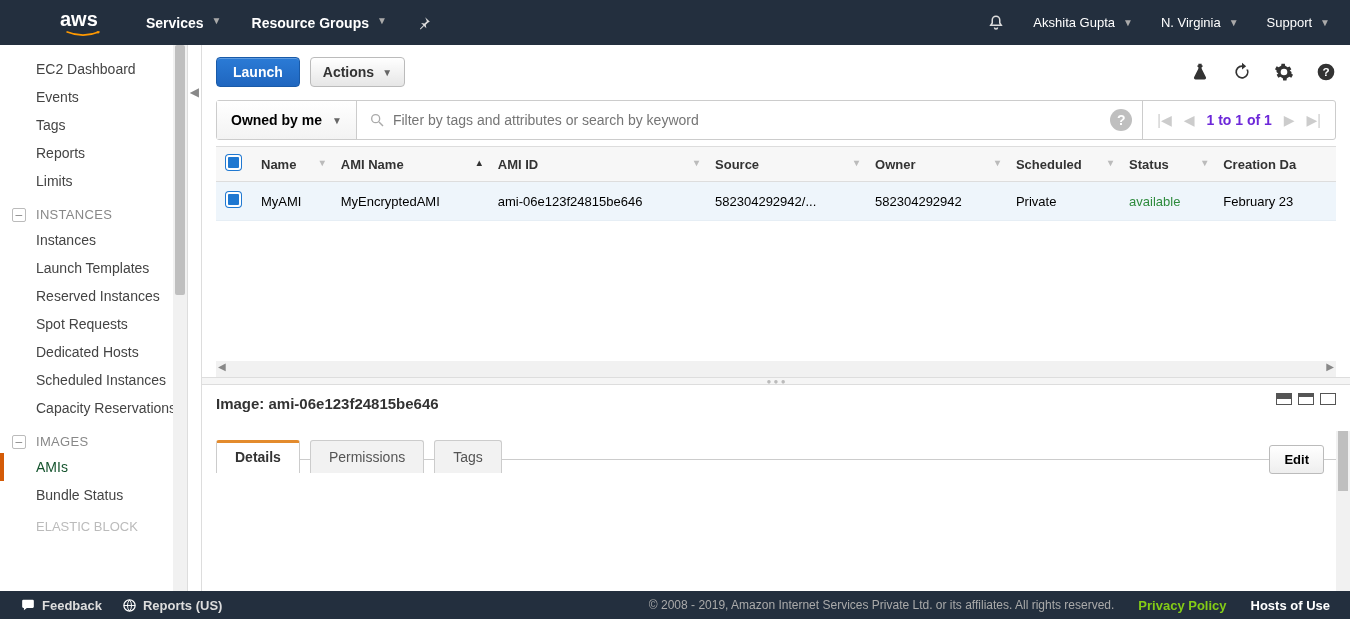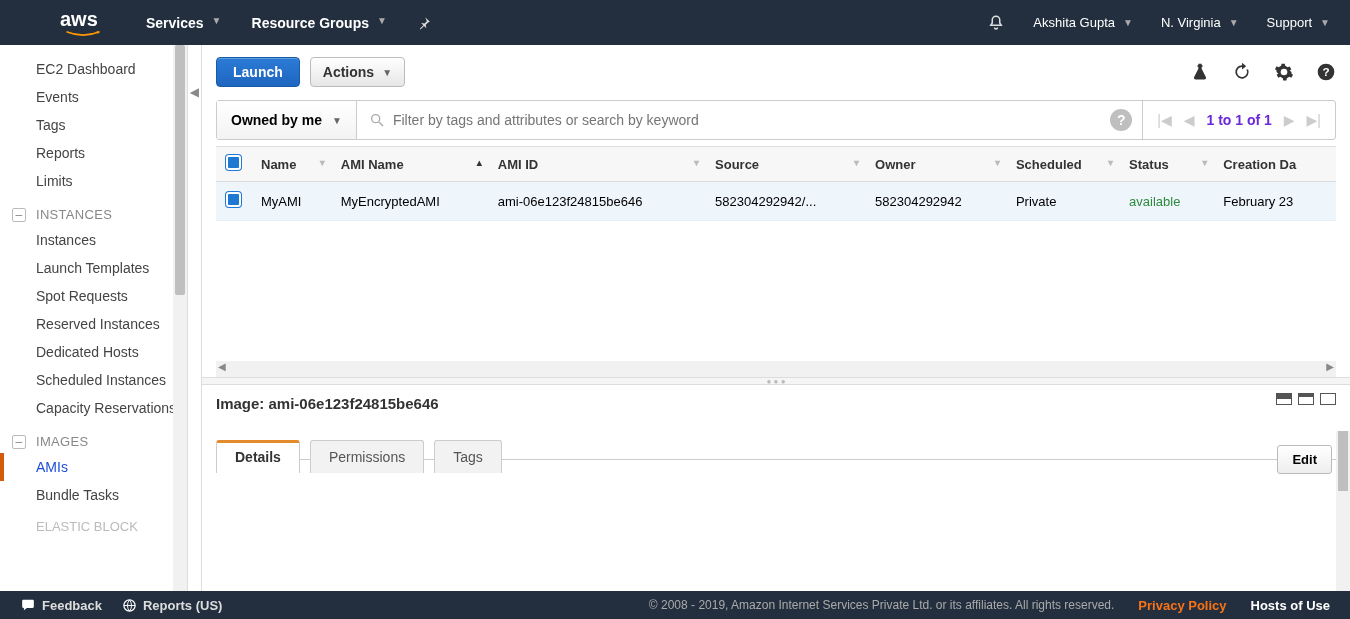--- a/index.html
+++ b/index.html
@@ -11,21 +11,21 @@
   .topnav-item { margin-right: 30px; display:inline-flex; align-items:flex-start; cursor:pointer; font-weight:600; }
   .topnav-item .caret, .nav-right .caret { margin-left:8px; font-size:10px; color:#aaa;}
   .nav-right { margin-left:auto; display:flex; align-items:center; gap:28px; font-size:13px;}
   .nav-right-item { display:inline-flex; align-items:center; cursor:pointer;}
   
   .main { display:flex; height: 546px; }
   .sidebar { width: 215px; border-right:1px solid #ddd; position:relative; padding-top:10px; font-size:14px; color:#444; overflow:hidden;}
   .sidebar-scroll { position:absolute; right:0; top:0; bottom:0; width:14px; background:#f1f1f1;}
   .sidebar-scroll-thumb { position:absolute; left:2px; right:2px; top:0; height:250px; background:#bfbfbf; border-radius:2px;}
   .sidebar a, .side-link { display:block; padding:6px 0 6px 36px; color:#444; text-decoration:none; cursor:pointer;}
-  .side-link.active { color:#1d4ed8; border-left:4px solid #d45b07; padding-left:32px; font-weight:400;}
+  .side-link.active { color:#14532d; border-left:4px solid #d45b07; padding-left:32px; font-weight:400;}
   .side-header { padding:12px 0 4px 36px; color:#888; font-size:13px; letter-spacing:0.3px; display:flex; align-items:center;}
   .side-header .toggle { position:absolute; left:12px; width:14px; height:14px; border:1px solid #bbb; color:#888; font-size:12px; line-height:12px; text-align:center; border-radius:2px; background:#fff;}
   .side-cut { color:#bbb; padding-left:36px; font-size:13px; padding-top:10px;}
   .collapse-handle { width:16px; background:#fff; border-right:1px solid #ddd; display:flex; align-items:flex-start; justify-content:center; padding-top:40px;}
   .collapse-handle span{ font-size:12px; color:#888; cursor:pointer;}
   
   .content { flex:1; display:flex; flex-direction:column; position:relative;}
   .toolbar1 { padding:12px 14px; display:flex; align-items:center; border-bottom:1px solid transparent; }
   .btn-primary { background: linear-gradient(#2b7bd6,#1f66bf); color:#fff; border:1px solid #195aa8; padding:6px 16px; border-radius:4px; font-weight:600; font-size:14px; cursor:pointer; box-shadow: inset 0 1px 0 rgba(255,255,255,0.25);}
   .btn-default { background: linear-gradient(#fff,#e6e6e6); color:#333; border:1px solid #bbb; padding:6px 12px; border-radius:4px; font-weight:600; font-size:14px; cursor:pointer; margin-left:10px; display:inline-flex; align-items:center;}
@@ -58,21 +58,21 @@
   
   .details { padding:10px 14px; position:relative; flex:1; overflow:hidden;}
   .details-title { font-weight:700; font-size:15px; color:#333; margin-bottom:14px;}
   .view-icons { position:absolute; right:14px; top:8px; display:flex; gap:6px;}
   .view-icons span{ width:16px; height:12px; border:1px solid #555; display:inline-block; background:linear-gradient(#555 50%, #fff 50%); cursor:pointer;}
   .view-icons span.v2{background:linear-gradient(#555 33%, #fff 33%);}
   .view-icons span.v3{border:1px solid #555; background:#fff;}
   .tabs { display:flex; gap:10px; border-bottom:1px solid #ccc;}
   .tab { border:1px solid #ccc; border-bottom:none; padding:8px 18px; font-size:14px; color:#555; background:#f2f2f2; border-radius:3px 3px 0 0; cursor:pointer; position:relative; top:14px;}
   .tab.active { background:#fff; font-weight:700; color:#333; border-top:3px solid #e38b2d; padding-top:6px;}
-  .edit-btn { position:absolute; right:18px; top:60px; border:1px solid #bbb; background:linear-gradient(#fff,#eee); padding:6px 14px; border-radius:3px; font-size:13px; font-weight:600; cursor:pointer;}
+  .edit-btn { position:absolute; right:26px; top:60px; border:1px solid #bbb; background:linear-gradient(#fff,#eee); padding:6px 14px; border-radius:3px; font-size:13px; font-weight:600; cursor:pointer;}
   .detail-fields { margin-top:40px; display:flex; gap:160px; font-size:13px; color:#444; padding-left:160px;}
   .detail-fields .label{ color:#666; margin-right:12px;}
   .vscroll { position:absolute; right:0; top:46px; bottom:0; width:14px; background:#f1f1f1;}
   .vscroll-thumb{ position:absolute; left:2px; right:2px; top:0; height:60px; background:#bfbfbf;}
   
   .footer { height:28px; background:#232f3e; color:#ddd; display:flex; align-items:center; font-size:13px; padding:0 20px;}
   .footer-left { display:flex; align-items:center; gap:20px;}
   .footer-left span{cursor:pointer; display:inline-flex; align-items:center; gap:6px;}
   .footer-right { margin-left:auto; display:flex; gap:24px; align-items:center;}
   .footer .copy{ color:#aaa; font-size:12px;}
@@ -131,32 +131,32 @@
     <div class="side-link">Tags</div>
     <div class="side-link">Reports</div>
     <div class="side-link">Limits</div>
 
     <div class="side-header">
         <span class="toggle">–</span>
         <span>INSTANCES</span>
       </div>
     <div class="side-link">Instances</div>
     <div class="side-link">Launch Templates</div>
+    <div class="side-link">Reserved Instances</div>
     <div class="side-link">Spot Requests</div>
-    <div class="side-link">Reserved Instances</div>
     <div class="side-link">Dedicated Hosts</div>
     <div class="side-link">Scheduled Instances</div>
     <div class="side-link">Capacity Reservations</div>
 
     <div class="side-header">
         <span class="toggle">–</span>
         <span>IMAGES</span>
       </div>
     <div class="side-link active">AMIs</div>
-    <div class="side-link">Bundle Tasks</div>
+    <div class="side-link">Bundle Status</div>
 
     <div class="side-cut">ELASTIC BLOCK</div>
 
     <div class="sidebar-scroll">
         <div class="sidebar-scroll-thumb"></div>
       </div>
   </div>
 
   <div class="collapse-handle">
       <span>◀</span>
@@ -281,16 +281,16 @@
     <span>
         <svg width="15" height="15" viewBox="0 0 24 24">
           <circle cx="12" cy="12" r="9" fill="none" stroke="#fff" stroke-width="2"></circle>
           <path d="M3 12h18 M12 3a14 14 0 0 1 0 18 M12 3a14 14 0 0 0 0 18" fill="none" stroke="#fff" stroke-width="1.5"></path>
         </svg>
         <span style="font-weight:600;">Reports (US)</span>
       </span>
   </div>
   <div class="footer-right">
     <span class="copy">© 2008 - 2019, Amazon Internet Services Private Ltd. or its affiliates. All rights reserved.</span>
-    <span style="font-weight:600;color:#f97316;text-align:right;">Privacy Policy</span>
+    <span style="font-weight:600;color:#84cc16;text-align:right;">Privacy Policy</span>
     <span style="font-weight:600;color:#fff;">Hosts of Use</span>
   </div>
 </div>
 
 </body></html>

